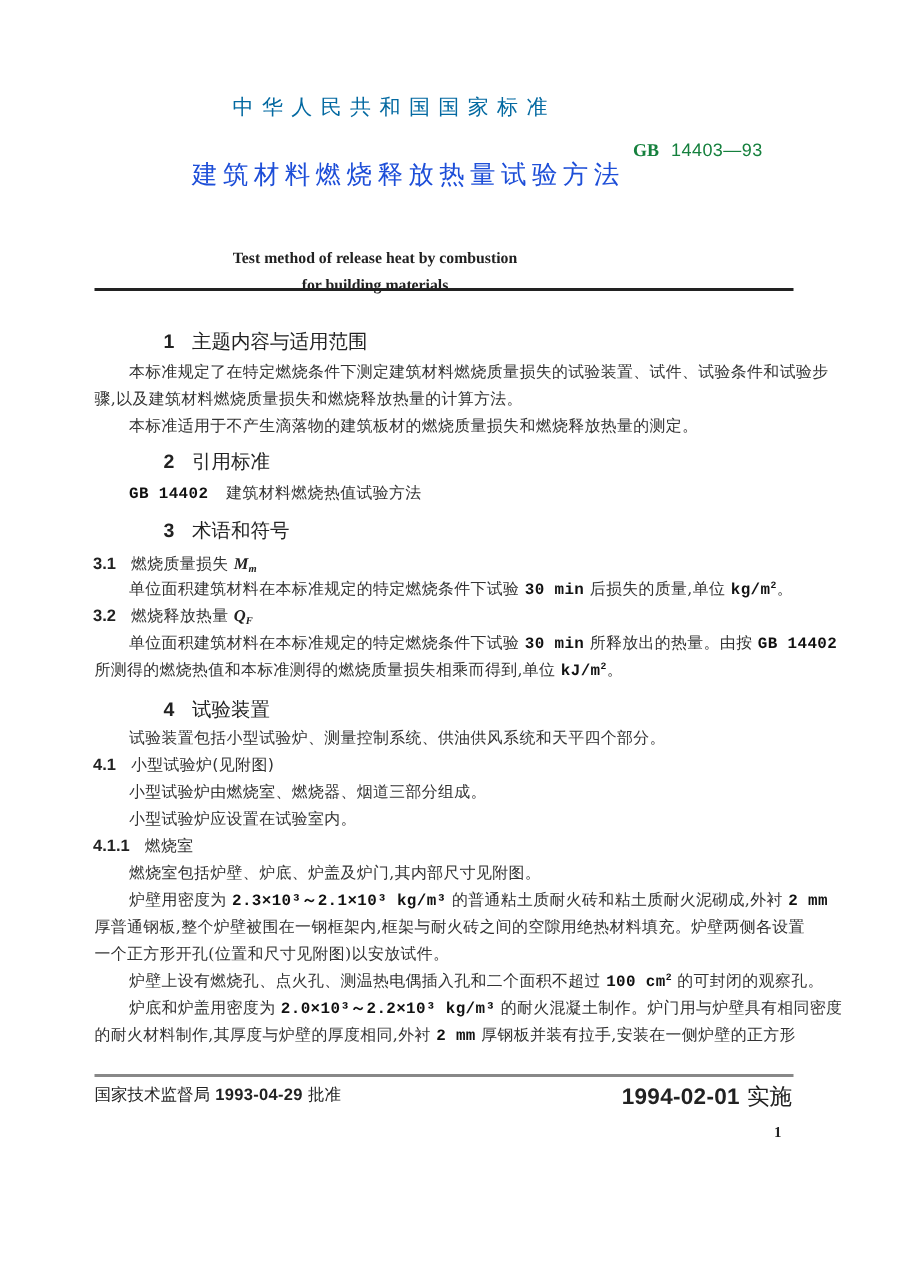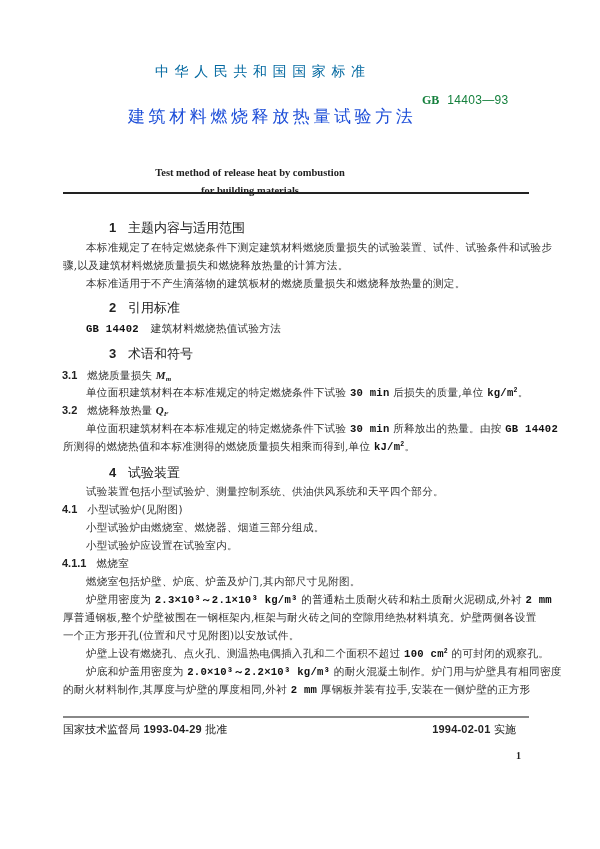--- a/index.html
+++ b/index.html
@@ -20,21 +20,21 @@
   .h1 { left: 62px; font-family: "DejaVu Sans", sans-serif; font-size: 13px; color: #222; margin-left: 47px; }
   .h1 .num { display: inline-block; width: 19px; font-family: "Liberation Sans", sans-serif; font-weight: bold; }
   .h2 { left: 62px; font-family: "DejaVu Sans", sans-serif; font-size: 11px; color: #222; text-align: right; }
   .h2 .num { display: inline-block; font-family: "Liberation Sans", sans-serif; font-weight: bold; margin-right: 10px; }
   .p { font-size: 10.6px; color: #333; letter-spacing: 0.25px; }
   .ind { left: 86px; }
   .flush { left: 63px; }
   .b { font-family: Liberation Mono, monospace; font-weight: bold; color: #111; }
   .sym { font-family: "Liberation Serif", serif; font-weight: bold; font-style: italic; }
   .footer-left { left: 63px; top: 722px; font-family: "DejaVu Sans", sans-serif; font-size: 11px; color: #222; }
-  .footer-right { right: 84px; top: 722px; font-family: "DejaVu Sans", sans-serif; font-size: 11px; color: #222; }
+  .footer-right { right: 72px; top: 722px; font-family: "DejaVu Sans", sans-serif; font-size: 15px; color: #222; }
   .date { font-family: "Liberation Sans", sans-serif; font-weight: bold; letter-spacing: 0.2px; margin-top: 10px; }
   .page-no { left: 516px; top: 750px; font-family: "Liberation Serif", serif; font-weight: bold; font-size: 10px; color: #222; }
   sup { font-size: 6.5px; vertical-align: 4px; }
   sub { font-size: 7px; vertical-align: -2px; }
 </style>
 </head>
 <body>
 
 <div class="abs std-label">中华人民共和国国家标准</div>
 <div class="abs doc-title">建筑材料燃烧释放热量试验方法</div>

